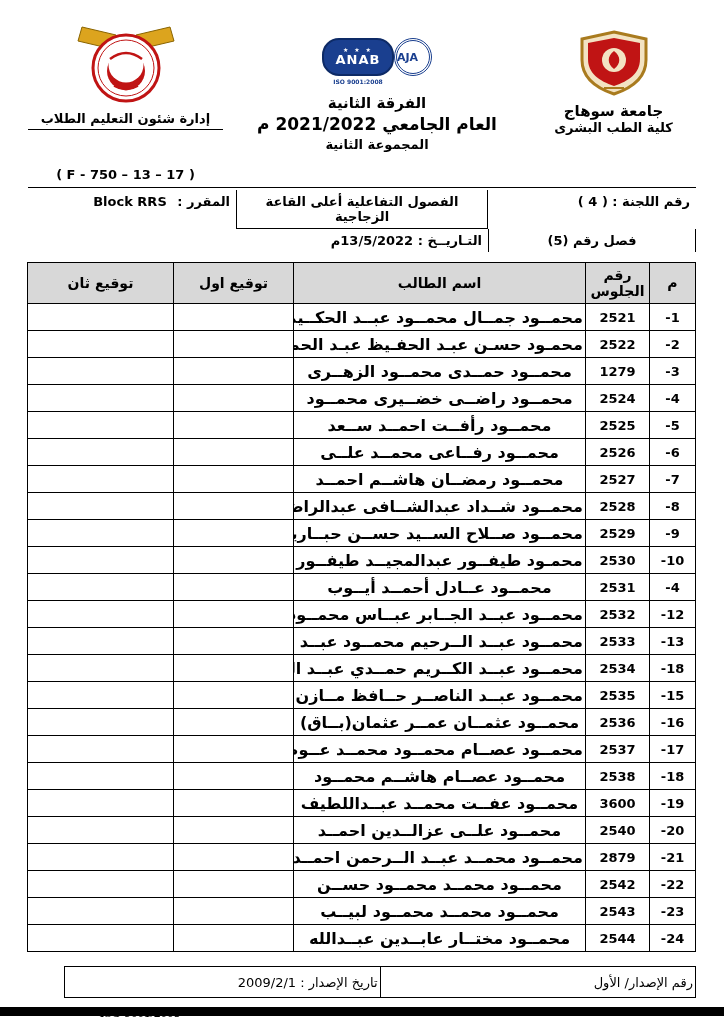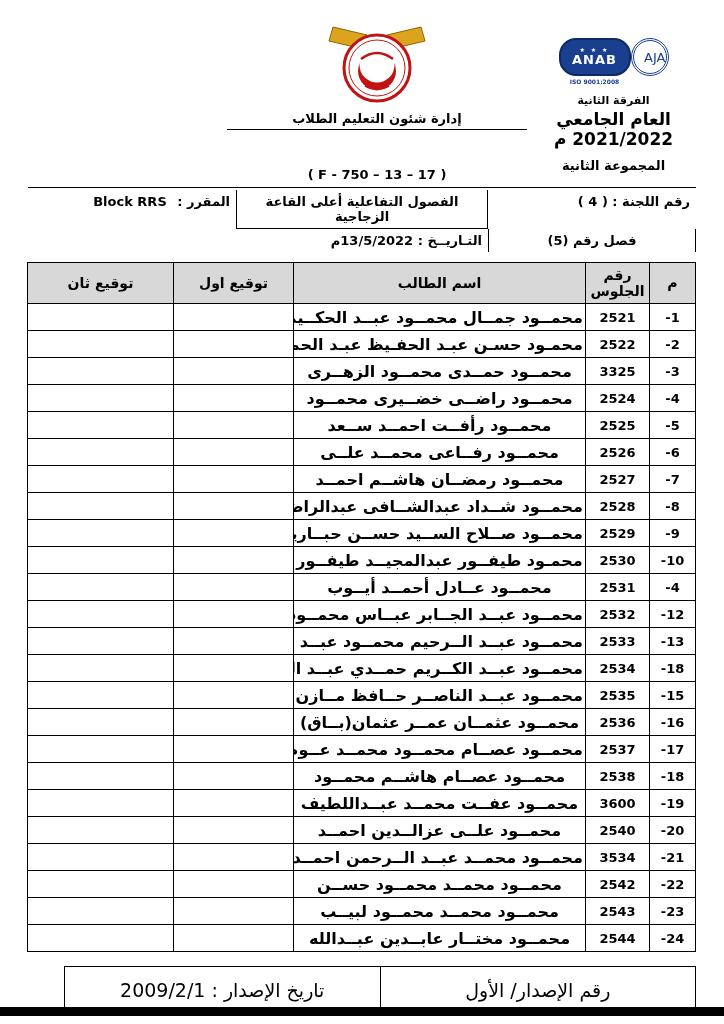--- a/index.html
+++ b/index.html
@@ -15,24 +15,24 @@
   .uni-name{font-weight:bold;font-size:15px;margin-top:2px;}
   .fac-name{font-weight:bold;font-size:13px;}
   .badges{display:flex;direction:ltr;justify-content:center;align-items:flex-start;margin-top:16px;}
   .anab-wrap{display:flex;flex-direction:column;align-items:center;}
   .anab{width:68px;height:34px;background:#1a3f8f;border-radius:17px;border:2px solid #0d2a66;
         color:#fff;display:flex;flex-direction:column;align-items:center;justify-content:center;}
   .anab .stars{font-size:6px;line-height:6px;letter-spacing:2px;}
   .anab .anab-text{font-weight:bold;font-size:13px;line-height:14px;letter-spacing:1px;}
   .anab-sub{font-size:6px;color:#1a3f8f;font-weight:bold;margin-top:2px;}
   .aja{width:38px;height:38px;border-radius:50%;border:3px double #1a3f8f;color:#1a3f8f;background:#fff;
-       display:flex;align-items:center;justify-content:flex-end;font-weight:normal;font-size:13px;box-sizing:border-box;}
-  .grade{font-weight:bold;font-size:11px;margin-top:9px;}
+       display:flex;align-items:center;justify-content:flex-start;font-weight:bold;font-size:11px;box-sizing:border-box;}
+  .grade{font-weight:bold;font-size:15px;margin-top:9px;}
   .year{font-weight:bold;font-size:17px;margin-top:2px;}
-  .group{font-weight:bold;font-size:13px;margin-top:9px;}
+  .group{font-weight:bold;font-size:13px;margin-top:3px;}
   .hdr-left{padding-top:2px;}
   .dept{font-weight:bold;font-size:13px;margin-top:3px;}
   .mini-rule{border:0;border-top:1.5px solid #000;margin:3px 0 2px 0;}
   .doc-code{font-weight:bold;font-size:13px;direction:ltr;unicode-bidi:isolate;margin-top:37px;}
   .full-rule{border:0;border-top:1.5px solid #000;margin:5px 0 0 0;}
 
   
   .info{display:grid;grid-template-columns:1fr 252px 1fr;font-weight:bold;font-size:13px;margin-top:2px;}
   .ic{padding:4px 6px;text-align:right;}
   .i-center{text-align:center;border-left:1.5px solid #000;border-right:1.5px solid #000;}
@@ -42,33 +42,44 @@
   
   table.students{width:668px;border-collapse:collapse;table-layout:fixed;margin-top:10px;}
   .students th,.students td{border:1.5px solid #000;text-align:center;vertical-align:middle;overflow:hidden;}
   .students th{background:#d8d8d8;font-weight:bold;font-size:14px;height:38px;padding:1px;line-height:1.15;}
   .students td{height:26px;font-weight:bold;font-size:13px;padding:0 2px;white-space:nowrap;}
   td.c-idx{direction:ltr;}
   td.c-name{font-size:16px;}
 
   
   table.issue-table{width:632px;border-collapse:collapse;margin:14px 0 0 auto;}
-  .issue-table td{border:1.5px solid #000;height:26px;text-align:center;font-size:19px;padding:10px;width:50%;}
+  .issue-table td{border:1.5px solid #000;height:26px;text-align:right;font-size:13px;padding:2px;width:50%;}
   .iso{direction:ltr;text-align:left;padding:7px 0 0 72px;font-family:Liberation Serif, serif;
        font-style:italic;font-weight:bold;font-size:13px;}
   .bottom-bar{position:absolute;left:0;right:0;bottom:8px;height:9px;background:#000;}
 </style>
 </head>
 <body>
 
 <div class="page">
   <div class="content">
 
     <div class="header">
 
+      <div class="hdr-col hdr-right">
+        <svg width="72" height="66" viewBox="0 0 72 66">
+          <path d="M36 2 L68 9 V30 C68 48 54 58 36 64 C18 58 4 48 4 30 V9 Z" fill="#f3e3c3" stroke="#a97b1e" stroke-width="3"></path>
+          <path d="M36 8 L62 13 V29 C62 43 51 51 36 56 C21 51 10 43 10 29 V13 Z" fill="#c01414"></path>
+          <circle cx="36" cy="30" r="12" fill="#f3e3c3"></circle>
+          <path d="M36 21 c7 5 7 13 0 18 c-7 -5 -7 -13 0 -18" fill="#c01414"></path>
+          <path d="M26 58 h20" stroke="#a97b1e" stroke-width="2"></path>
+        </svg>
+        <div class="uni-name">جامعة سوهاج</div>
+        <div class="fac-name">كلية الطب البشرى</div>
+      </div>
 
       <div class="hdr-col">
         <div class="badges">
           <div class="anab-wrap">
             <div class="anab">
               <div class="stars">★ ★ ★</div>
               <div class="anab-text">ANAB</div>
             </div>
             <div class="anab-sub">ISO 9001:2008</div>
           </div>
@@ -139,21 +150,21 @@
           </tr>
           <tr>
             <td class="c-idx">-2</td>
             <td class="c-seat">2522</td>
             <td class="c-name">محمـود حسـن عبـد الحفـيظ عبـد الحميـد</td>
             <td class="c-sig"></td>
             <td class="c-sig"></td>
           </tr>
           <tr>
             <td class="c-idx">-3</td>
-            <td class="c-seat">3325</td>
+            <td class="c-seat">1279</td>
             <td class="c-name">محمــود حمــدى محمــود الزهــرى</td>
             <td class="c-sig"></td>
             <td class="c-sig"></td>
           </tr>
           <tr>
             <td class="c-idx">-4</td>
             <td class="c-seat">2524</td>
             <td class="c-name">محمــود راضــى خضــيرى محمــود</td>
             <td class="c-sig"></td>
             <td class="c-sig"></td>
@@ -265,21 +276,21 @@
           </tr>
           <tr>
             <td class="c-idx">-20</td>
             <td class="c-seat">2540</td>
             <td class="c-name">محمــود علــى عزالــدين احمــد</td>
             <td class="c-sig"></td>
             <td class="c-sig"></td>
           </tr>
           <tr>
             <td class="c-idx">-21</td>
-            <td class="c-seat">3534</td>
+            <td class="c-seat">2879</td>
             <td class="c-name">محمــود محمــد عبــد الــرحمن احمــد</td>
             <td class="c-sig"></td>
             <td class="c-sig"></td>
           </tr>
           <tr>
             <td class="c-idx">-22</td>
             <td class="c-seat">2542</td>
             <td class="c-name">محمــود محمــد محمــود حســن</td>
             <td class="c-sig"></td>
             <td class="c-sig"></td>

